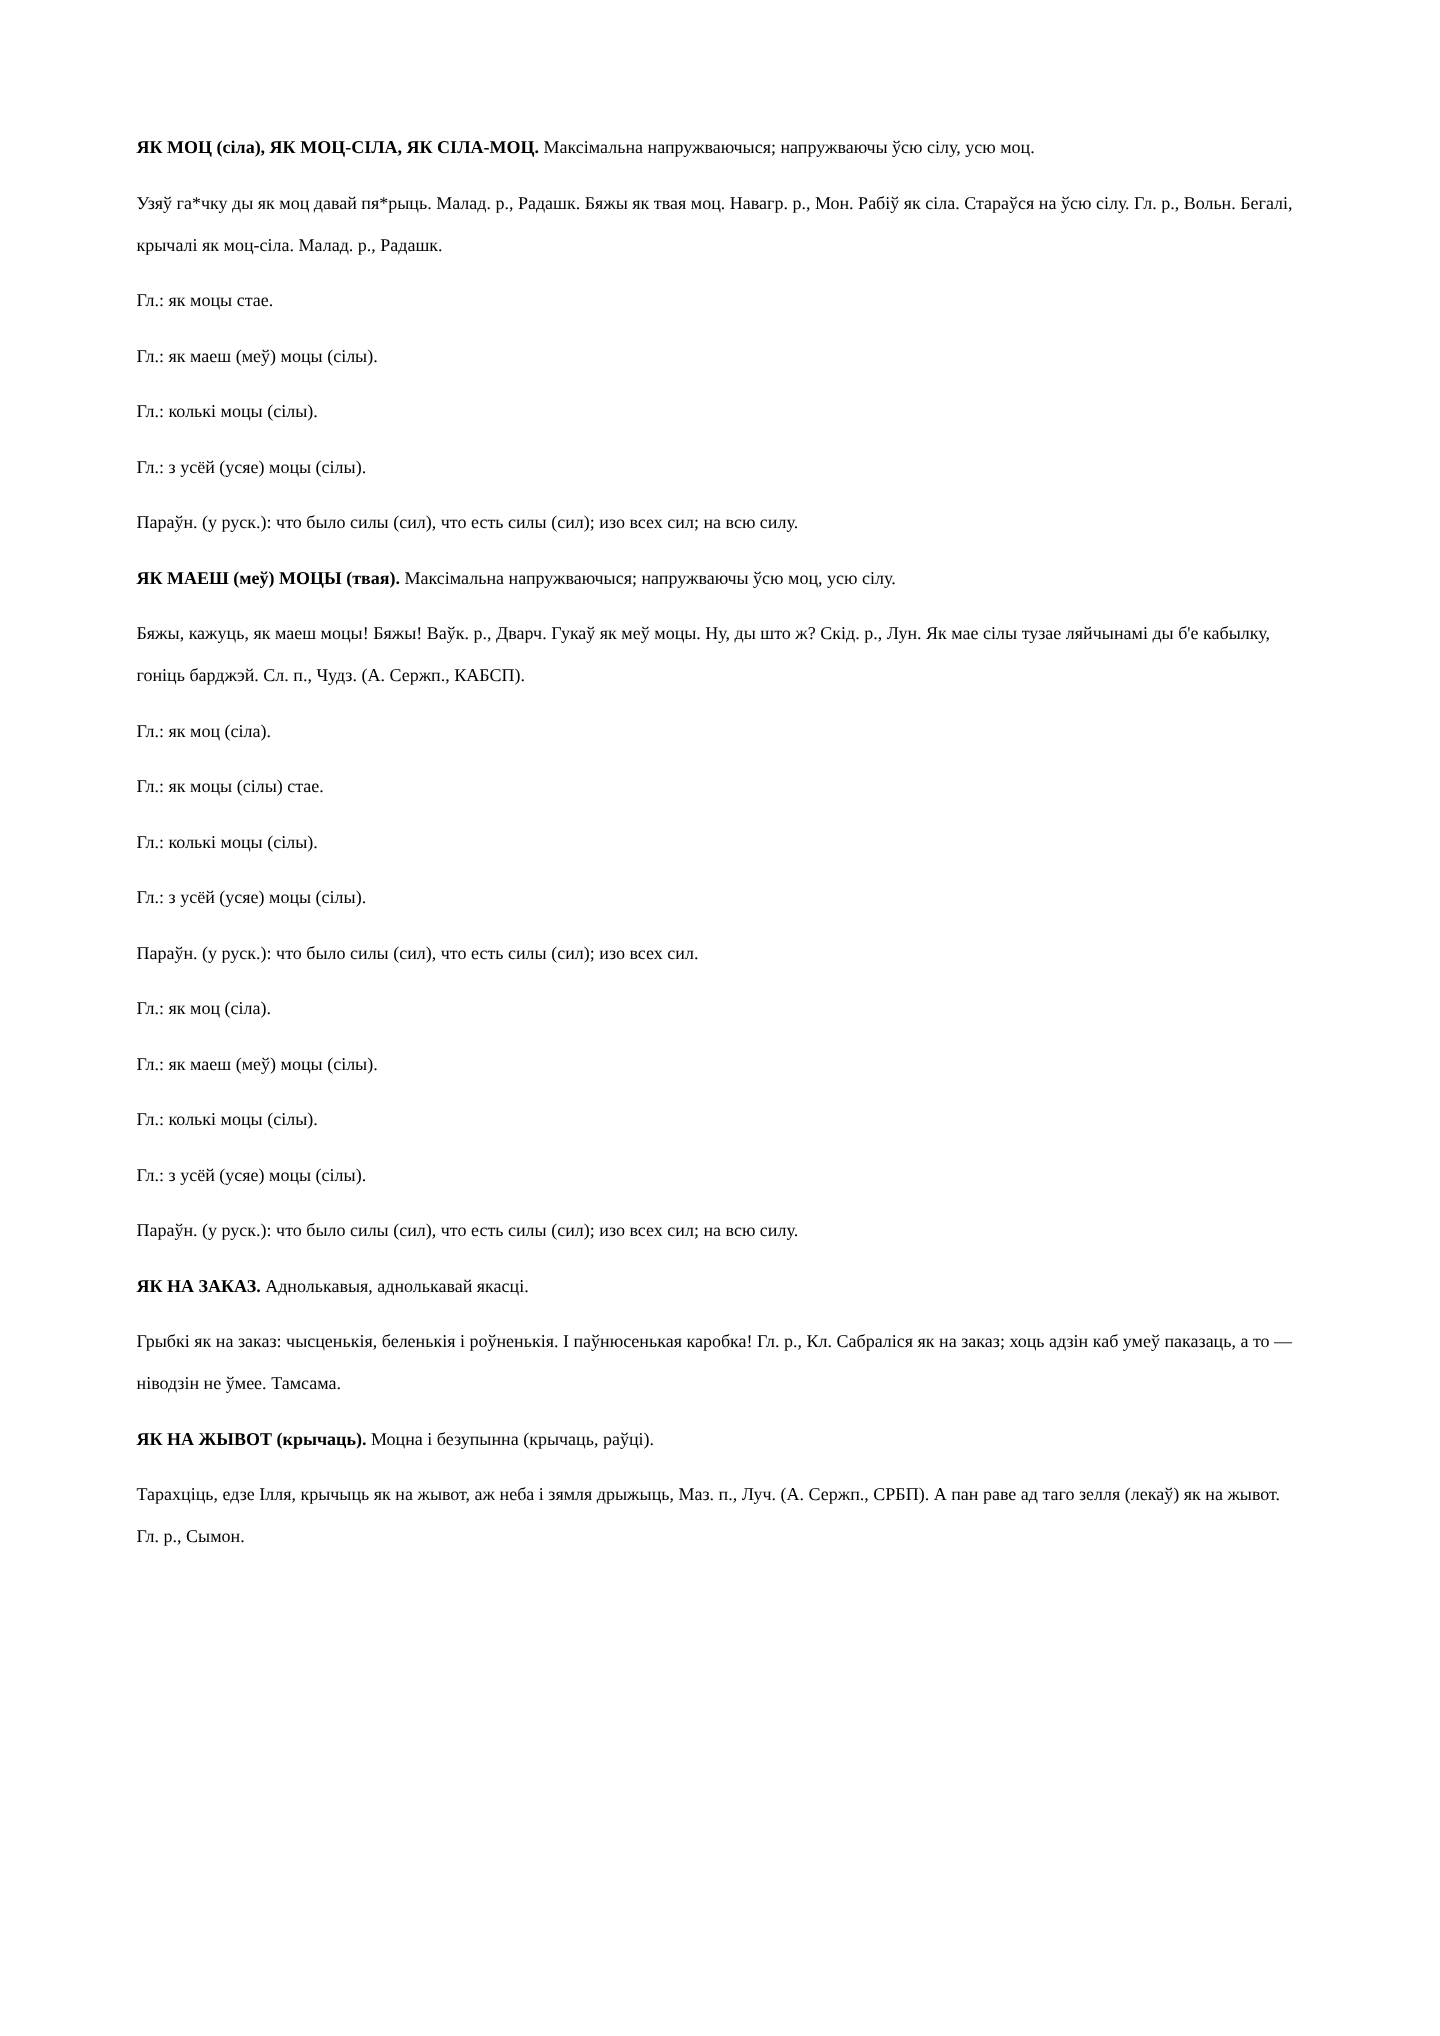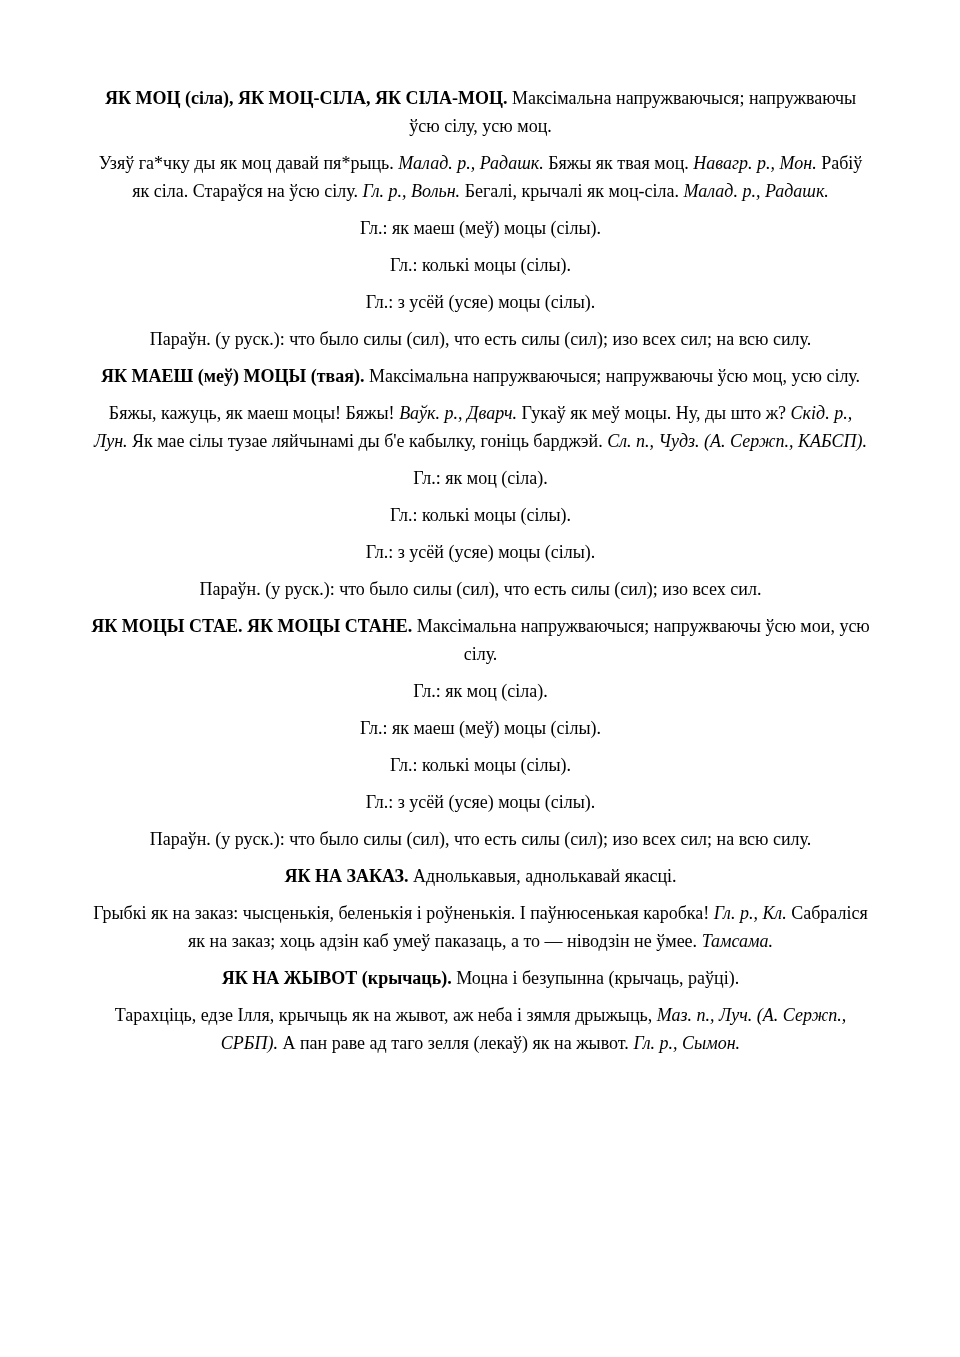--- a/index.html
+++ b/index.html
@@ -13,55 +13,56 @@
     position: relative;
   }
   .page {
     box-sizing: border-box;
     width: 960px;
     min-height: 1357px;
     padding: 84px 90px 40px 91px;
     background: #ffffff;
     color: #000000;
     font-family: "Liberation Serif", "DejaVu Serif", serif;
-    font-size: 18px;
+    font-size: 12px;
     line-height: 28px;
-    text-align: center;
+    text-align: left;
   }
   .entry { margin: 0; padding: 0; }
   .para {
     margin: 0 0 9px 0;
     padding: 0;
   }
   .run-bold   { font-weight: bold; }
-  .run-italic { font-style: italic; }
+  .run-italic { }
   .run-normal { font-weight: normal; font-style: normal; }
 </style>
 </head>
 <body>
 
 <main class="page" id="page" style="background: rgb(255, 255, 255); color: rgb(0, 0, 0);">
     <article class="entry">
       <p class="para"><span class="run-bold">ЯК МОЦ (сіла), ЯК МОЦ-СІЛА, ЯК СІЛА-МОЦ.</span><span class="run-normal"> Максімальна напружваючыся; напружваючы ўсю сілу, усю моц.</span></p>
       <p class="para"><span class="run-normal">Узяў га*чку ды як моц давай пя*рыць. </span><span class="run-italic">Малад. р., Радашк.</span><span class="run-normal"> Бяжы як твая моц. </span><span class="run-italic">Навагр. р., Мон.</span><span class="run-normal"> Рабіў як сіла. Стараўся на ўсю сілу. </span><span class="run-italic">Гл. р., Вольн.</span><span class="run-normal"> Бегалі, крычалі як моц-сіла. </span><span class="run-italic">Малад. р., Радашк.</span></p>
+      <p class="para"><span class="run-normal">Гл.: як моцы стае.</span></p>
       <p class="para"><span class="run-normal">Гл.: як маеш (меў) моцы (сілы).</span></p>
       <p class="para"><span class="run-normal">Гл.: колькі моцы (сілы).</span></p>
       <p class="para"><span class="run-normal">Гл.: з усёй (усяе) моцы (сілы).</span></p>
       <p class="para"><span class="run-normal">Параўн. (у руск.): что было силы (сил), что есть силы (сил); изо всех сил; на всю силу.</span></p>
     </article>
     <article class="entry">
       <p class="para"><span class="run-bold">ЯК МАЕШ (меў) МОЦЫ (твая).</span><span class="run-normal"> Максімальна напружваючыся; напружваючы ўсю моц, усю сілу.</span></p>
       <p class="para"><span class="run-normal">Бяжы, кажуць, як маеш моцы! Бяжы! </span><span class="run-italic">Ваўк. р., Дварч.</span><span class="run-normal"> Гукаў як меў моцы. Ну, ды што ж? </span><span class="run-italic">Скід. р., Лун.</span><span class="run-normal"> Як мае сілы тузае ляйчынамі ды б'е кабылку, гоніць барджэй. </span><span class="run-italic">Сл. п., Чудз. (А. Сержп., КАБСП).</span></p>
       <p class="para"><span class="run-normal">Гл.: як моц (сіла).</span></p>
+      <p class="para"><span class="run-normal">Гл.: як моцы (сілы) стае.</span></p>
       <p class="para"><span class="run-normal">Гл.: колькі моцы (сілы).</span></p>
       <p class="para"><span class="run-normal">Гл.: з усёй (усяе) моцы (сілы).</span></p>
       <p class="para"><span class="run-normal">Параўн. (у руск.): что было силы (сил), что есть силы (сил); изо всех сил.</span></p>
     </article>
     <article class="entry">
-      <p class="para"><span class="run-bold">ЯК МОЦЫ СТАЕ. ЯК МОЦЫ СТАНЕ.</span><span class="run-normal"> Максімальна напружваючыся; напружваючы ўсю мои, усю сілу.</span></p>
       <p class="para"><span class="run-normal">Гл.: як моц (сіла).</span></p>
       <p class="para"><span class="run-normal">Гл.: як маеш (меў) моцы (сілы).</span></p>
       <p class="para"><span class="run-normal">Гл.: колькі моцы (сілы).</span></p>
       <p class="para"><span class="run-normal">Гл.: з усёй (усяе) моцы (сілы).</span></p>
       <p class="para"><span class="run-normal">Параўн. (у руск.): что было силы (сил), что есть силы (сил); изо всех сил; на всю силу.</span></p>
     </article>
     <article class="entry">
       <p class="para"><span class="run-bold">ЯК НА ЗАКАЗ.</span><span class="run-normal"> Аднолькавыя, аднолькавай якасці.</span></p>
       <p class="para"><span class="run-normal">Грыбкі як на заказ: чысценькія, беленькія і роўненькія. І паўнюсенькая каробка! </span><span class="run-italic">Гл. р., Кл.</span><span class="run-normal"> Сабраліся як на заказ; хоць адзін каб умеў паказаць, а то — ніводзін не ўмее. </span><span class="run-italic">Тамсама.</span></p>
     </article>

